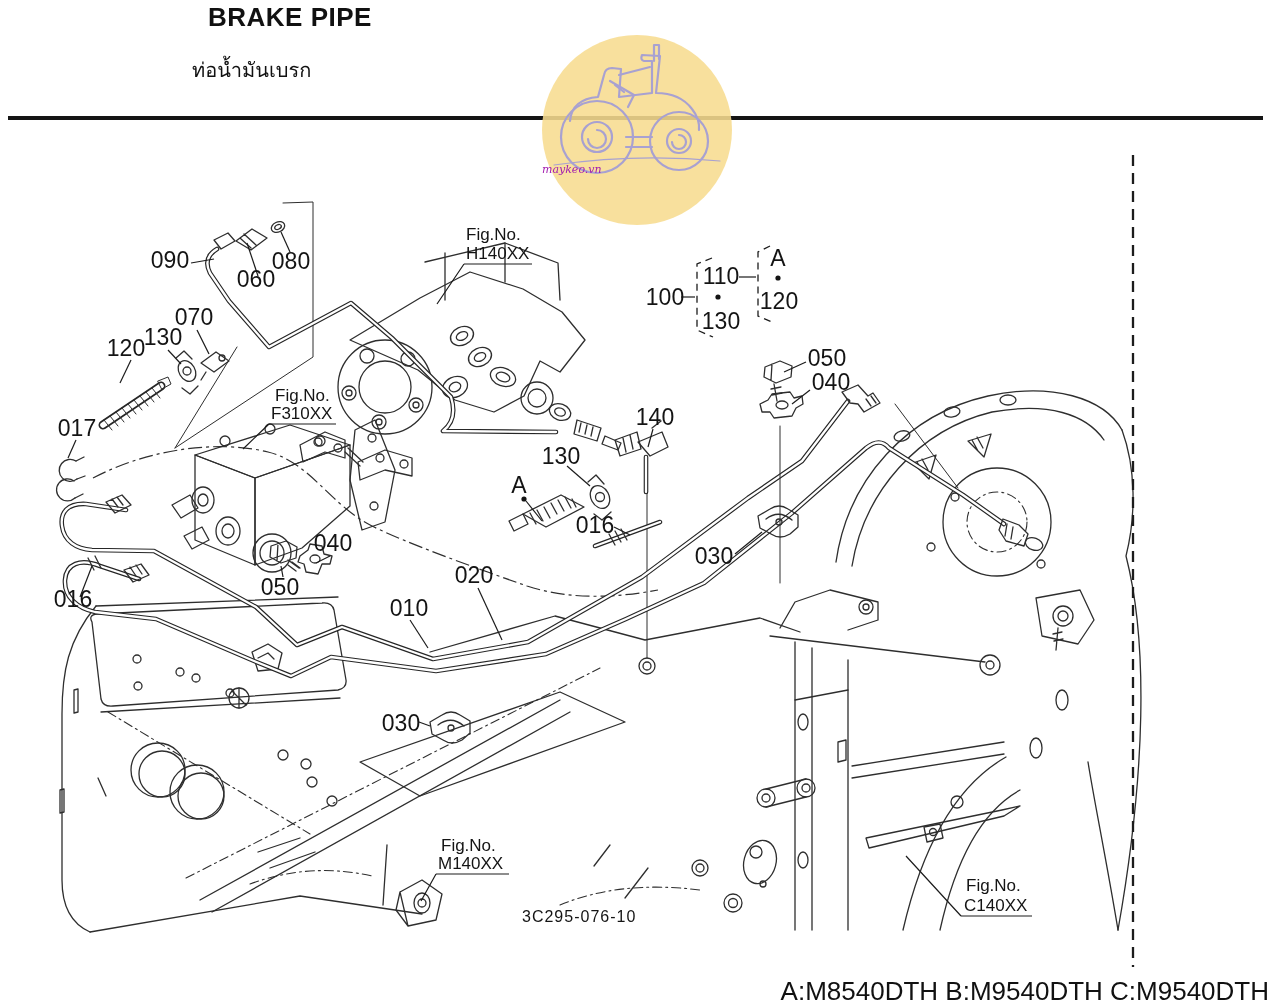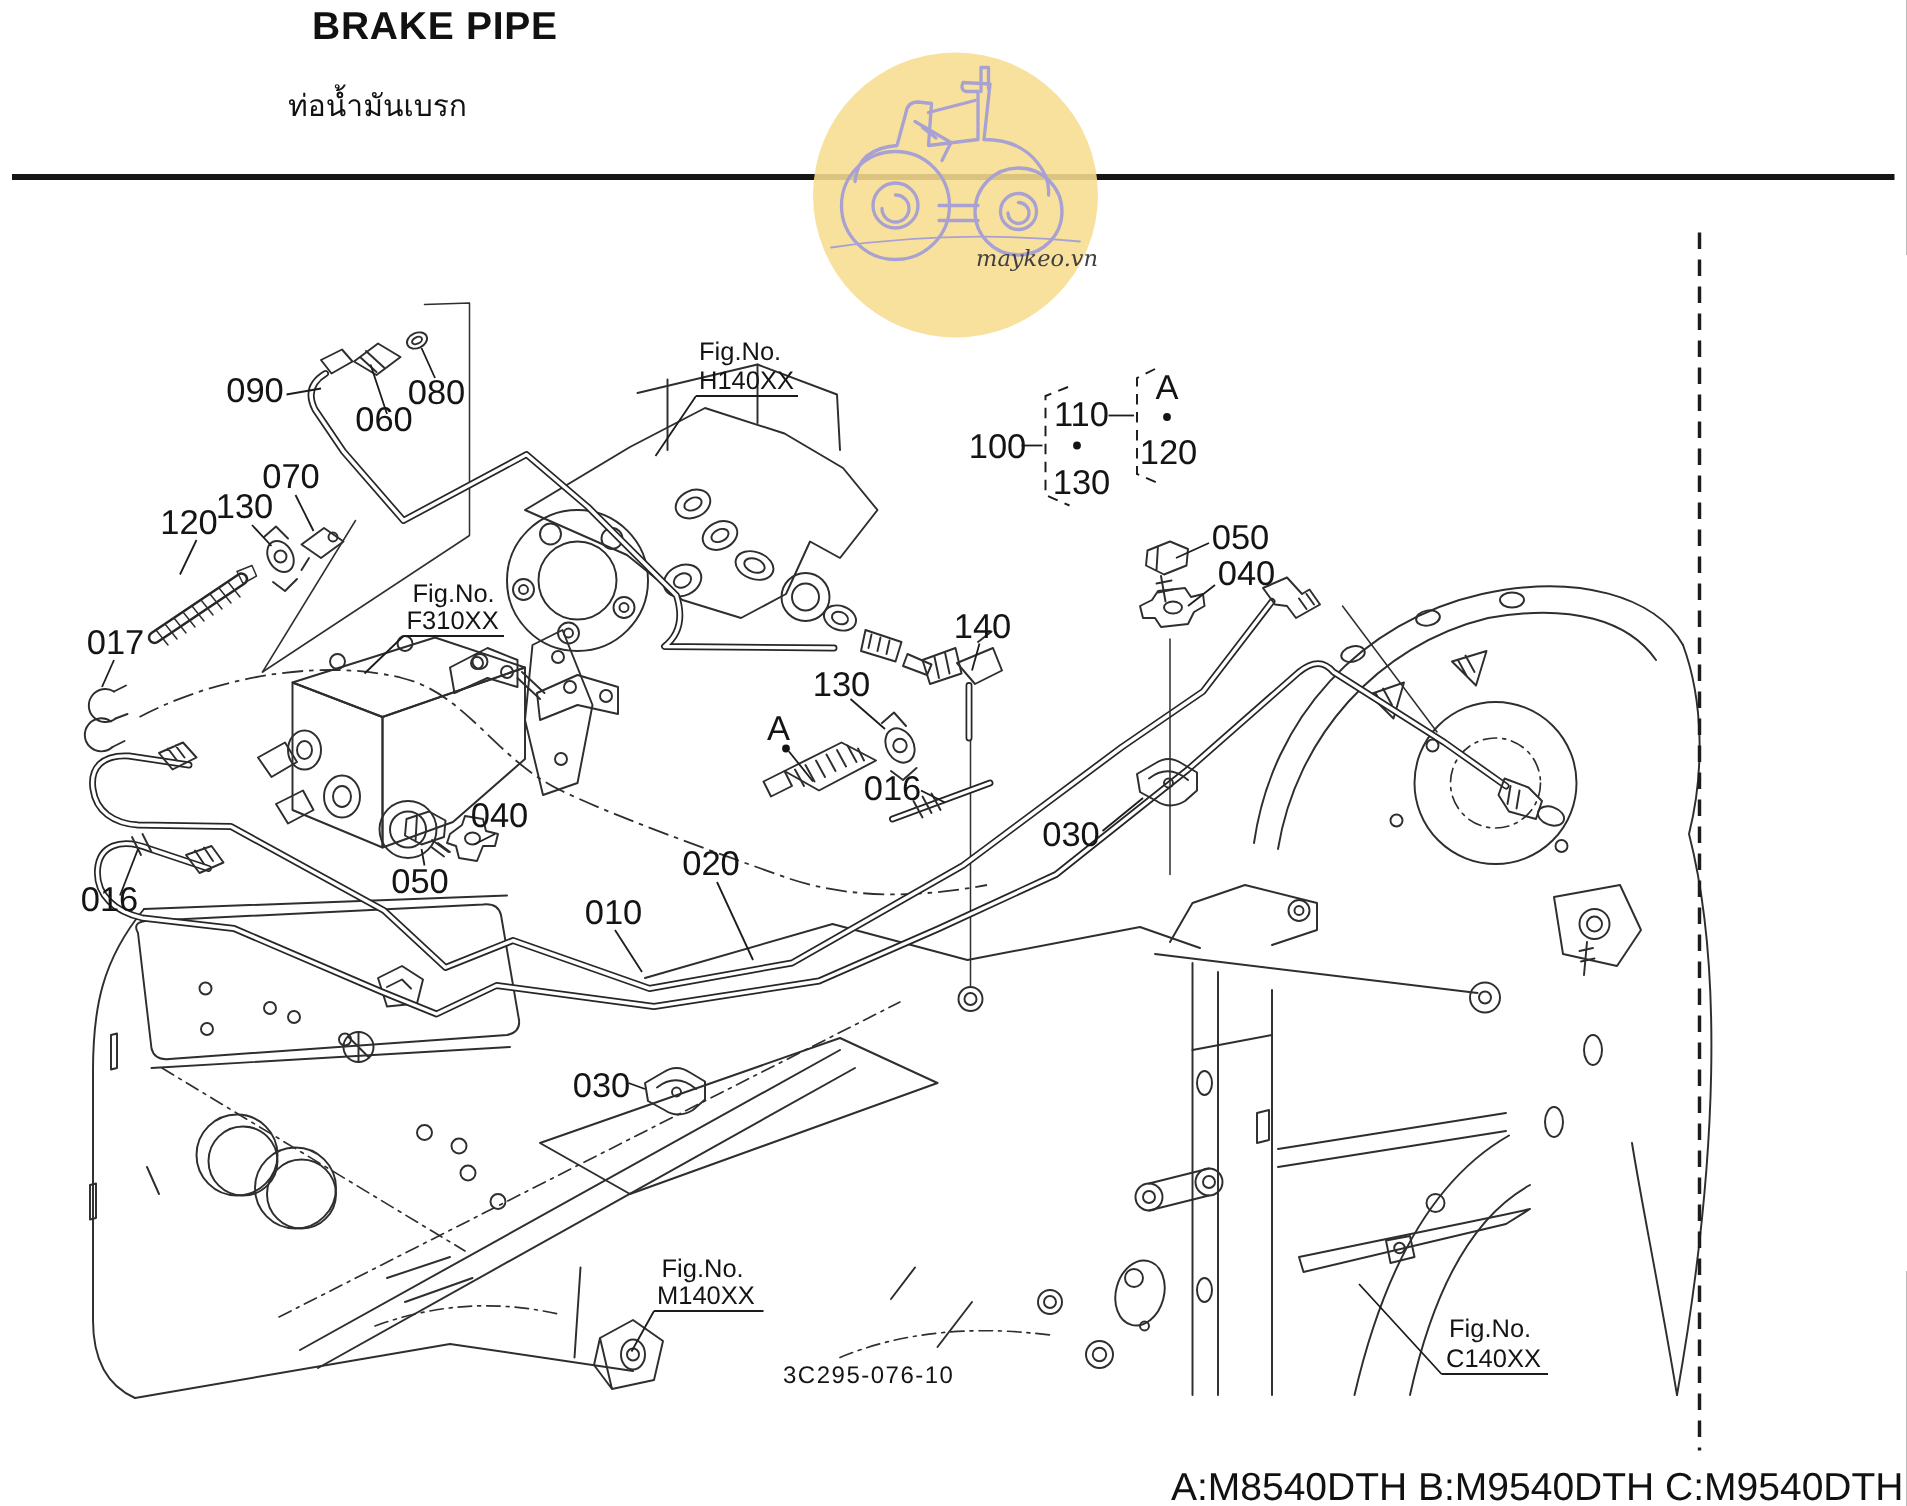--- a/index.html
+++ b/index.html
@@ -9,22 +9,22 @@
   #hdr-code{position:absolute;left:24px;top:34px;font-size:46px;font-weight:bold;letter-spacing:-2px;}
   #hdr-title{position:absolute;left:208px;top:2px;font-size:26px;font-weight:bold;letter-spacing:.5px;}
   #hdr-th{position:absolute;left:192px;top:54px;font-size:20px;}
   #hdr-vi{position:absolute;left:190px;top:74px;font-size:28px;font-weight:bold;
           font-family:"DejaVu Serif","Liberation Serif",serif;}
   #hdr-rule{position:absolute;left:8px;top:116px;width:1255px;height:4px;background:#151515;z-index:2;}
   
   #wm{position:absolute;left:542px;top:35px;width:190px;height:190px;z-index:3;}
   #wm .circ{position:absolute;left:0;top:0;width:190px;height:190px;border-radius:50%;opacity:.88;}
   #wm svg{position:absolute;left:0;top:0;}
-  #wm .site{position:absolute;left:0;top:128px;width:190px;text-align:right;
-            font-family:"DejaVu Serif","Liberation Serif",serif;font-style:italic;font-size:15px;color:#404040;}
+  #wm .site{position:absolute;left:0;top:128px;width:190px;text-align:left;
+            font-family:"DejaVu Serif","Liberation Serif",serif;font-style:italic;font-size:11px;color:#a21caf;}
   
   #diagram{position:absolute;left:0;top:0;z-index:1;}
   #diagram path, #diagram line, #diagram circle, #diagram ellipse, #diagram polyline
     {vector-effect:non-scaling-stroke;}
   .sk{stroke:#2e2e2e;stroke-width:1.3;fill:none;stroke-linecap:round;stroke-linejoin:round;}
   .skt{stroke:#2e2e2e;stroke-width:1;fill:none;stroke-linecap:round;stroke-linejoin:round;}
   .phan{stroke:#2e2e2e;stroke-width:1.2;fill:none;stroke-dasharray:14 4 3 4;}
   .dd{stroke:#2e2e2e;stroke-width:1.1;fill:none;stroke-dasharray:9 4 2 4;}
   .pipe-o{stroke:#262626;stroke-width:4.6;fill:none;stroke-linecap:round;stroke-linejoin:round;}
   .pipe-i{stroke:#ffffff;stroke-width:2.3;fill:none;stroke-linecap:round;stroke-linejoin:round;}

